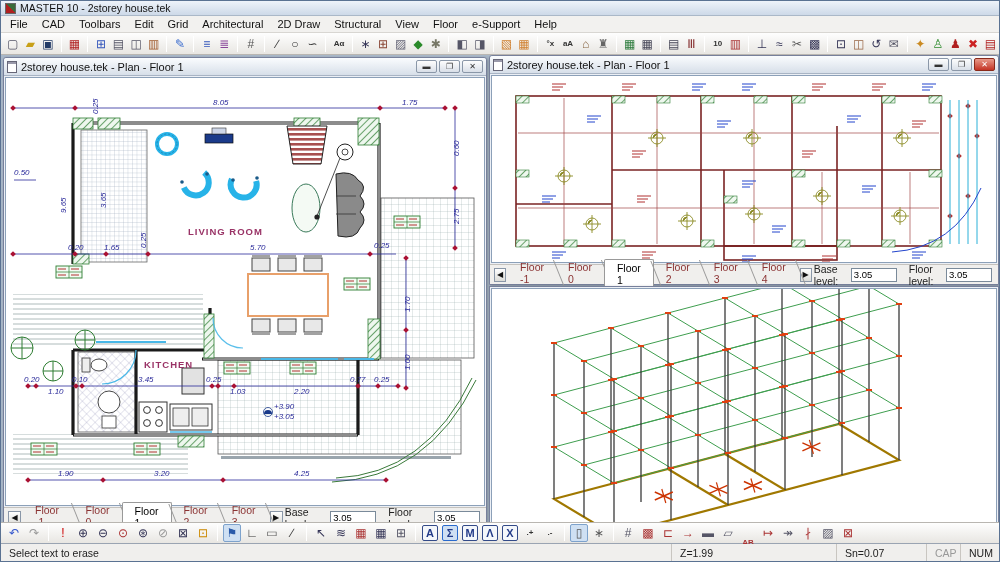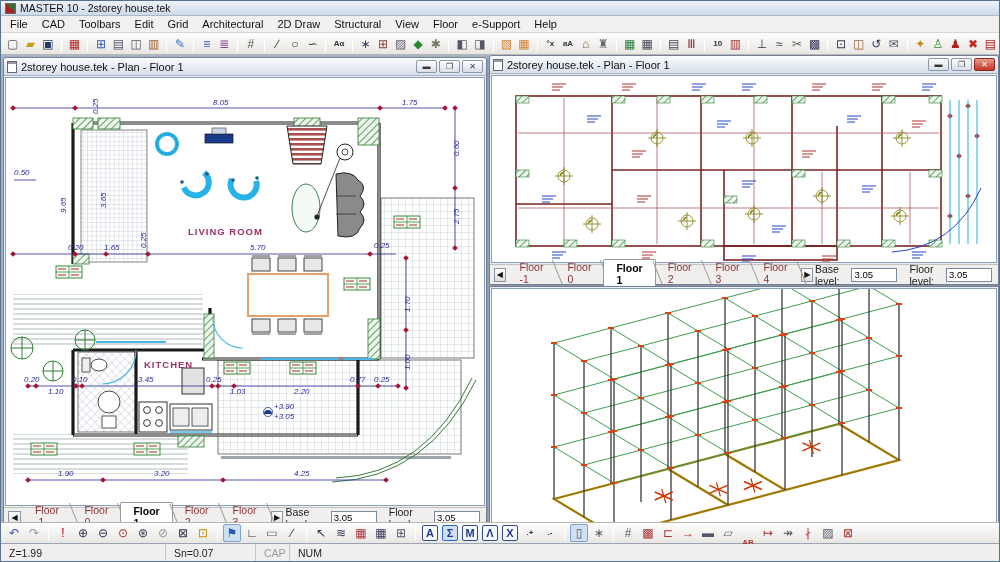--- a/index.html
+++ b/index.html
@@ -26,21 +26,21 @@
   .child-title { height:18px; background:linear-gradient(#fafcfe,#d7dfe9); border-bottom:1px solid #a8b4c4; display:flex; align-items:center; padding:0 3px; border-radius:3px 3px 0 0; }
   .doc-icon { width:10px; height:12px; background:#fff; border:1px solid #667; margin-right:4px; box-shadow:inset 0 2px 0 #99a; }
   .wbtns { margin-left:auto; display:flex; gap:2px; }
   .wbtn { width:21px; height:13px; border:1px solid #8a97a8; border-radius:2px; background:linear-gradient(#fdfdfd,#d9dfe8); font-size:8px; line-height:11px; text-align:center; color:#333; }
   .wbtn.close-red { background:linear-gradient(#e89a8a,#c43425); color:#fff; border-color:#8a2a1a; }
   .canvas { flex:1; background:#fff; border:1px solid #8ca0b8; margin:1px; overflow:hidden; position:relative; }
   .tabbar { height:20px; background:#f0efed; border-top:1px solid #c5c2bd; display:flex; align-items:center; padding:0 2px; font-size:10.5px; }
   .tab-arrow { width:15px; height:14px; border:1px solid #8a97a8; background:linear-gradient(#fff,#dcdcd8); text-align:center; line-height:12px; font-size:8px; margin:0 2px; }
   .tab { position:relative; padding:2px 12px 3px; color:#8b3333; cursor:default; }
   .tab::after { content:""; position:absolute; right:-4px; top:1px; bottom:0; width:1px; background:#999; transform:skewX(22deg); }
-  .tab.active { background:#fff; color:#000; font-weight:bold; border:1px solid #999; border-bottom-color:#fff; border-radius:2px 2px 0 0; }
+  .tab.active { background:#fff; color:#000; font-weight:normal; border:1px solid #999; border-bottom-color:#fff; border-radius:2px 2px 0 0; }
   .level-box { display:flex; align-items:center; margin-left:auto; gap:12px; padding-right:4px; }
   .level-box label { color:#222; }
   .level-input { width:46px; height:14px; border:1px solid #7a8a9a; background:#fff; font-size:9.5px; font-family:"Liberation Sans",sans-serif; padding:0 2px; }
 
   
   .toolbar.bottom { border-top:1px solid #b9b6b1; border-bottom:1px solid #9aa4b2; }
   .statusbar { height:17px; background:#f0efed; display:flex; align-items:center; font-size:10.5px; color:#222; }
   .statusbar .cell { padding:1px 8px; border-right:1px solid #c9c6c1; height:100%; display:flex; align-items:center; }
   .statusbar .msg { flex:1; }
   .statusbar .dim { color:#999; }
@@ -890,18 +890,19 @@
       <span class="tbico" style="color: rgb(85, 85, 102);">▱</span>
       <span class="tbico" style="color: rgb(170, 51, 51); font-size: 8px; font-weight: bold; margin-top: 20px;">AB</span>
       <span class="tbico" style="color: rgb(170, 51, 51);">↦</span>
       <span class="tbico" style="color: rgb(85, 85, 102);">↠</span>
       <span class="tbico" style="color: rgb(170, 51, 51);">∤</span>
       <span class="tbico" style="color: rgb(85, 85, 102);">▨</span>
       <span class="tbico" style="color: rgb(170, 51, 51);">⊠</span>
     </div>
 
   <div class="statusbar">
+    <span class="cell msg">Select text to erase</span>
     <span class="cell" style="width:165px;">Z=1.99</span>
     <span class="cell" style="width:90px;">Sn=0.07</span>
     <span class="cell dim" style="width:34px;">CAP</span>
     <span class="cell" style="width:38px;border-right:none;">NUM</span>
   </div>
 </div>
 
 </body></html>

